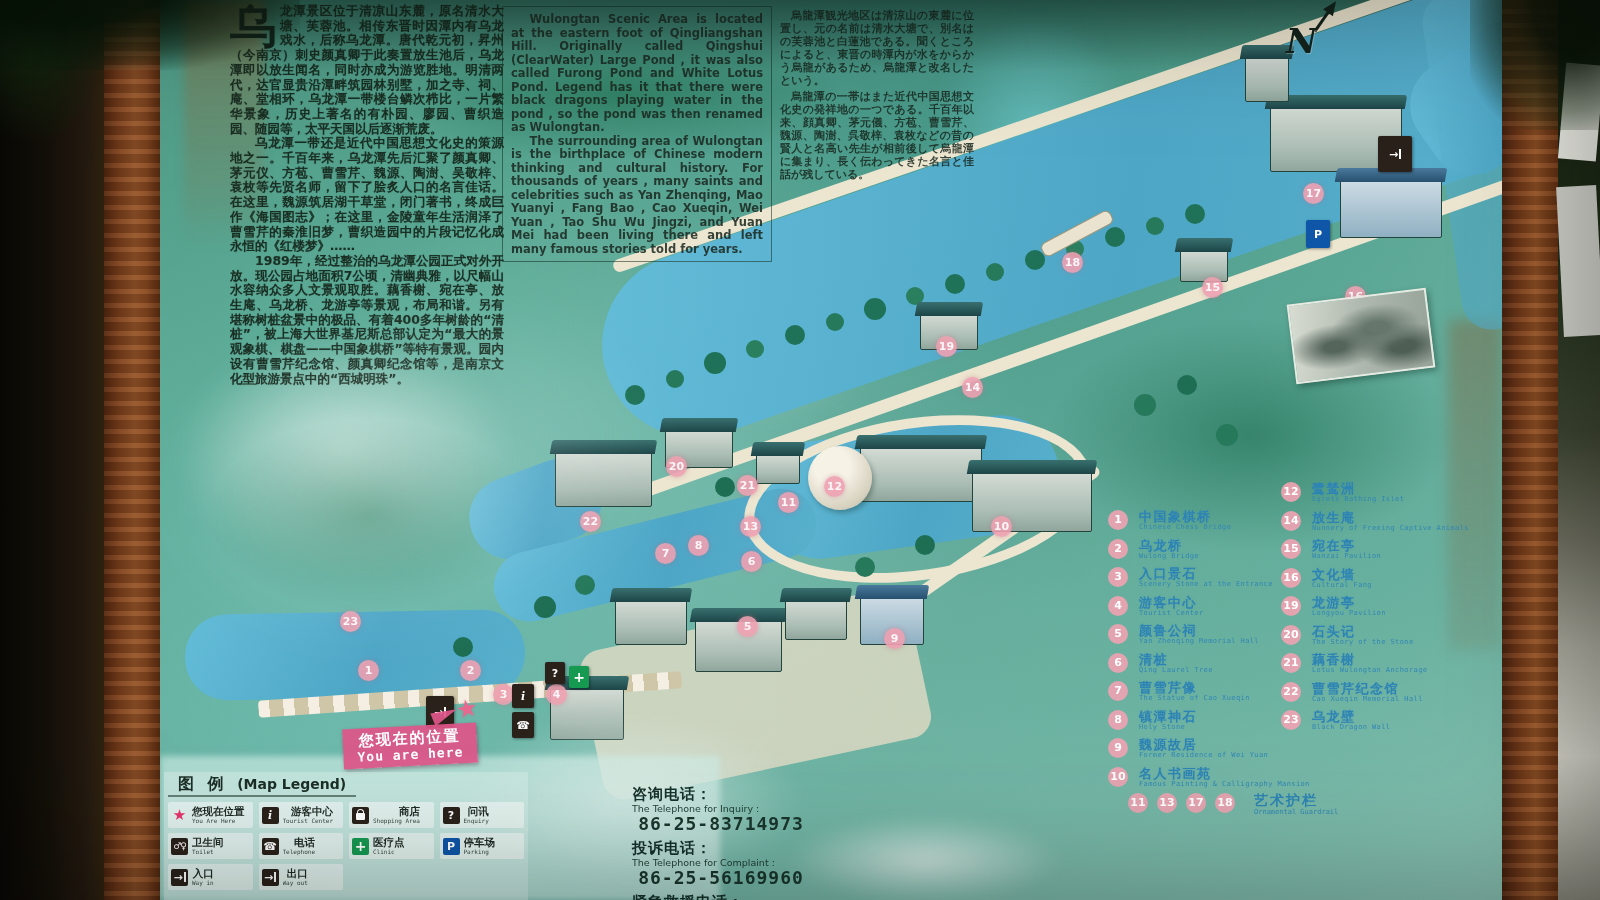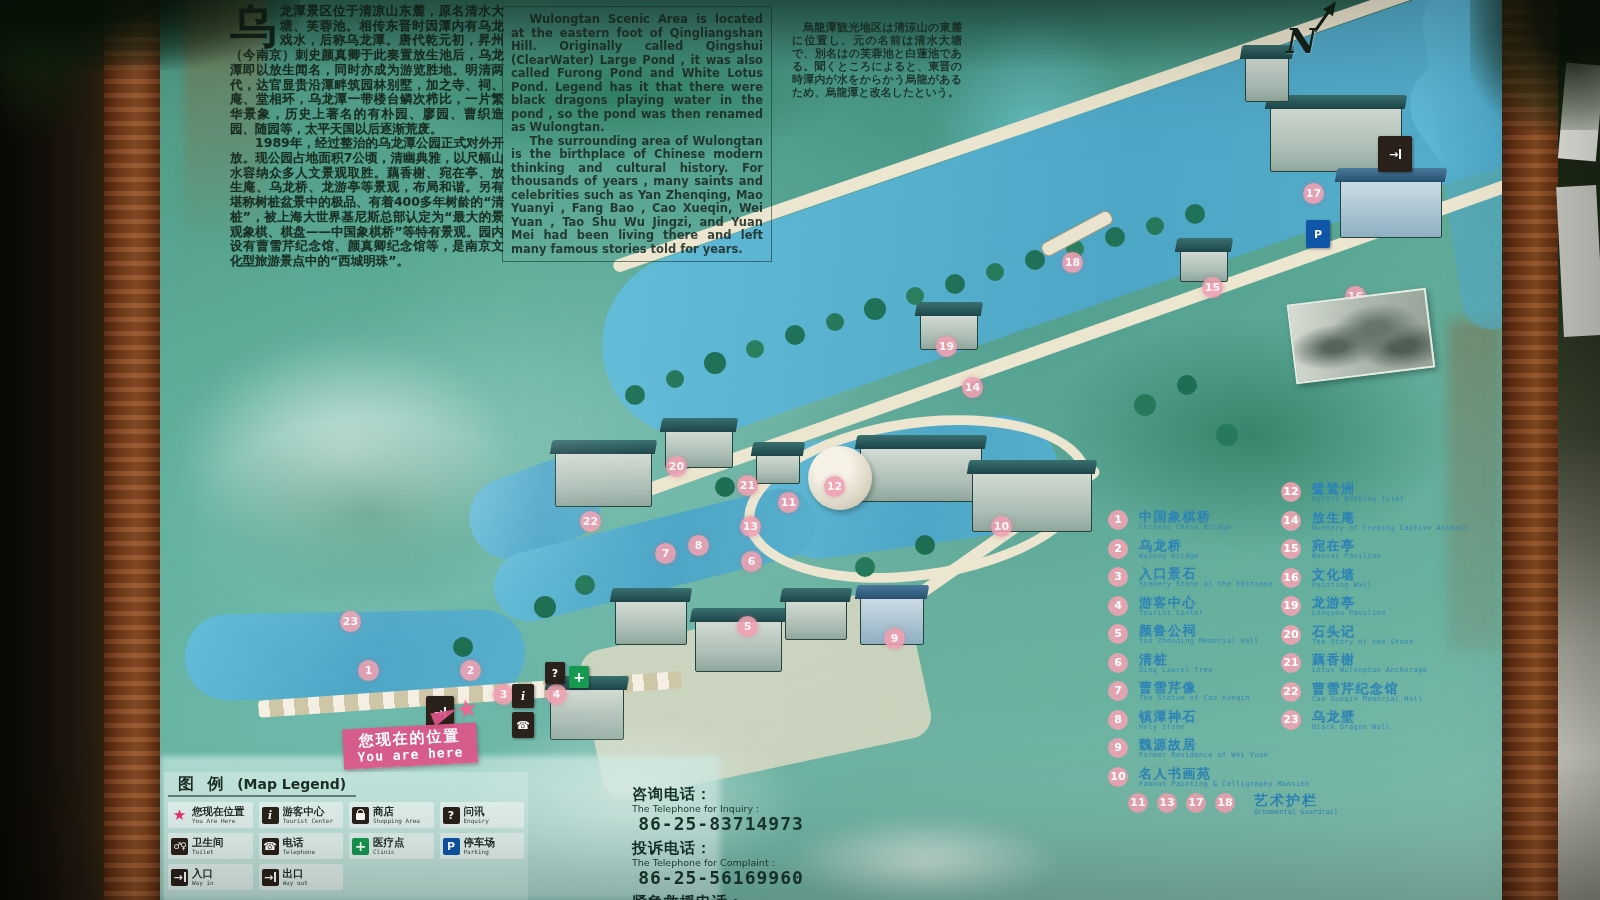--- a/index.html
+++ b/index.html
@@ -132,21 +132,21 @@
     text-shadow:0 0 1px rgba(20,40,30,.35);z-index:15;}
   .zh-block p{margin:0;text-indent:2em;}
   .zh-block .cap{float:left;font-size:46px;line-height:40px;margin:2px 4px 0 0;color:rgba(15,30,22,.92);}
   .zh-block p.first{text-indent:0;}
   .en-block{position:absolute;left:342px;top:6px;width:252px;height:242px;padding:6px 8px;overflow:hidden;
     border:1px solid rgba(20,45,32,.55);font:bold 11.5px/13.5px "DejaVu Sans",sans-serif;
     color:rgba(28,42,34,.88);text-align:justify;z-index:15;}
   .en-block p{margin:0;text-indent:1.6em;}
   .ja-block{position:absolute;left:616px;top:6px;width:202px;height:210px;overflow:hidden;
     font:bold 11px/12.9px "DejaVu Sans",sans-serif;color:rgba(24,40,30,.85);text-align:justify;z-index:15;}
-  .ja-block p{margin:16px;text-indent:1em;}
+  .ja-block p{margin:4px;text-indent:1em;}
   
   .poi-col{position:absolute;display:flex;flex-direction:column;gap:8.5px;z-index:25;}
   #poi-col1{left:948px;top:510px;}
   #poi-col2{left:1121px;top:482px;}
   .poi{display:flex;align-items:flex-start;gap:11px;height:20px;}
   .poi .num,.gnum{width:20px;height:20px;border-radius:50%;background:rgba(238,163,178,.92);color:#fff;
     font:bold 11px/20px "DejaVu Sans",sans-serif;text-align:center;flex:none;}
   .poi .t{display:flex;flex-direction:column;}
   .poi .zh{font:bold 13px/13px "DejaVu Sans",sans-serif;color:#2d84b4;letter-spacing:1.5px;text-shadow:0 0 2px rgba(70,150,190,.35);white-space:nowrap;}
   .poi .en{font:7px/9px "DejaVu Sans Mono",monospace;color:#3187b5;letter-spacing:.4px;white-space:nowrap;}
@@ -157,21 +157,21 @@
   
   .mlegend{position:absolute;left:4px;top:772px;width:356px;height:126px;z-index:30;
     background:rgba(214,238,232,.5);padding:2px 4px;}
   .ml-title{text-align:center;font:bold 16px/20px "DejaVu Sans",sans-serif;color:#1b2d24;letter-spacing:4px;}
   .ml-title .en{letter-spacing:0;font-size:14px;}
   .ml-title-wrap{display:flex;}
   .ml-title-wrap .inner{border-bottom:2px solid rgba(25,45,35,.55);padding:0 10px 1px;}
   .ml-grid{display:grid;grid-template-columns:repeat(4,1fr);gap:5px 6px;margin-top:5px;}
   .ml-item{display:flex;align-items:center;gap:4px;background:rgba(246,250,248,.6);border-radius:2px;padding:2px 3px;min-height:22px;}
   .ml-t{display:flex;flex-direction:column;overflow:hidden;}
-  .ml-zh{font:bold 10.5px/12px "DejaVu Sans",sans-serif;color:#1f2a24;white-space:nowrap;}
+  .ml-zh{font:bold 10.5px/12px "DejaVu Sans",sans-serif;color:#1f2a24;white-space:nowrap;text-align:right;}
   .ml-en{font:6px/8px "DejaVu Sans Mono",monospace;color:#38463e;white-space:nowrap;}
   
   .contacts{position:absolute;left:386px;top:786px;width:350px;z-index:30;}
   .c-row{display:flex;align-items:center;margin-bottom:6px;flex-direction:column;}
   .c-lab{width:178px;}
   .c-zh{font:bold 15px/17px "DejaVu Sans",sans-serif;color:#15322a;letter-spacing:1px;}
   .c-en{font:9.5px/11px "DejaVu Sans",sans-serif;color:#1e3d33;white-space:nowrap;}
   .c-num{font:bold 18px/20px "DejaVu Sans Mono",monospace;color:#1a362c;letter-spacing:1px;}
 </style>
 </head>
@@ -301,30 +301,32 @@
         <div class="stem"></div>
         <div class="tip"></div>
         <div class="n">N</div>
       </div>
 
       <div class="inset"></div>
     </div>
 
     <div class="zh-block">
       <p class="first"><span class="cap">乌</span><span>龙潭景区位于清凉山东麓，原名清水大塘、芙蓉池。相传东晋时因潭内有乌龙戏水，后称乌龙潭。唐代乾元初，昇州（今南京）刺史颜真卿于此奏置放生池后，乌龙潭即以放生闻名，同时亦成为游览胜地。明清两代，达官显贵沿潭畔筑园林别墅，加之寺、祠、庵、堂相环，乌龙潭一带楼台鳞次栉比，一片繁华景象，历史上著名的有朴园、廖园、曹织造园、随园等，太平天国以后逐渐荒废。</span></p>
+      <p>乌龙潭一带还是近代中国思想文化史的策源地之一。千百年来，乌龙潭先后汇聚了颜真卿、茅元仪、方苞、曹雪芹、魏源、陶澍、吴敬梓、袁枚等先贤名师，留下了脍炙人口的名言佳话。在这里，魏源筑居湖干草堂，闭门著书，终成巨作《海国图志》；在这里，金陵童年生活润泽了曹雪芹的秦淮旧梦，曹织造园中的片段记忆化成永恒的《红楼梦》……</p>
       <p>1989年，经过整治的乌龙潭公园正式对外开放。现公园占地面积7公顷，清幽典雅，以尺幅山水容纳众多人文景观取胜。藕香榭、宛在亭、放生庵、乌龙桥、龙游亭等景观，布局和谐。另有堪称树桩盆景中的极品、有着400多年树龄的“清桩”，被上海大世界基尼斯总部认定为“最大的景观象棋、棋盘——中国象棋桥”等特有景观。园内设有曹雪芹纪念馆、颜真卿纪念馆等，是南京文化型旅游景点中的“西城明珠”。</p>
     </div>
 
     <div class="en-block">
       <p>Wulongtan Scenic Area is located at the eastern foot of Qingliangshan Hill. Originally called Qingshui (ClearWater) Large Pond , it was also called Furong Pond and White Lotus Pond. Legend has it that there were black dragons playing water in the pond , so the pond was then renamed as Wulongtan.</p>
       <p>The surrounding area of Wulongtan is the birthplace of Chinese modern thinking and cultural history. For thousands of years , many saints and celebrities such as Yan Zhenqing, Mao Yuanyi , Fang Bao , Cao Xueqin, Wei Yuan , Tao Shu Wu Jingzi, and Yuan Mei had been living there and left many famous stories told for years.</p>
     </div>
 
     <div class="ja-block">
       <p>烏龍潭観光地区は清涼山の東麓に位置し、元の名前は清水大塘で、別名はの芙蓉池と白蓮池である。聞くところによると、東晋の時潭内が水をからかう烏龍があるため、烏龍潭と改名したという。</p>
+      <p>烏龍潭の一帯はまた近代中国思想文化史の発祥地の一つである。千百年以来、顔真卿、茅元儀、方苞、曹雪芹、魏源、陶澍、呉敬梓、袁枚などの昔の賢人と名高い先生が相前後して烏龍潭に集まり、長く伝わってきた名言と佳話が残している。</p>
     </div>
 
     <div class="poi-col" id="poi-col1">
       <div class="poi">
           <span class="num">1</span>
           <span class="t">
             <span class="zh">中国象棋桥</span>
             <span class="en">Chinese Chess Bridge</span>
           </span>
         </div>
@@ -412,21 +414,21 @@
           <span class="num">15</span>
           <span class="t">
             <span class="zh">宛在亭</span>
             <span class="en">Wanzai Pavilion</span>
           </span>
         </div>
         <div class="poi">
           <span class="num">16</span>
           <span class="t">
             <span class="zh">文化墙</span>
-            <span class="en">Painting Wall</span>
+            <span class="en">Cultural Fang</span>
           </span>
         </div>
         <div class="poi">
           <span class="num">19</span>
           <span class="t">
             <span class="zh">龙游亭</span>
             <span class="en">Longyou Pavilion</span>
           </span>
         </div>
         <div class="poi">

